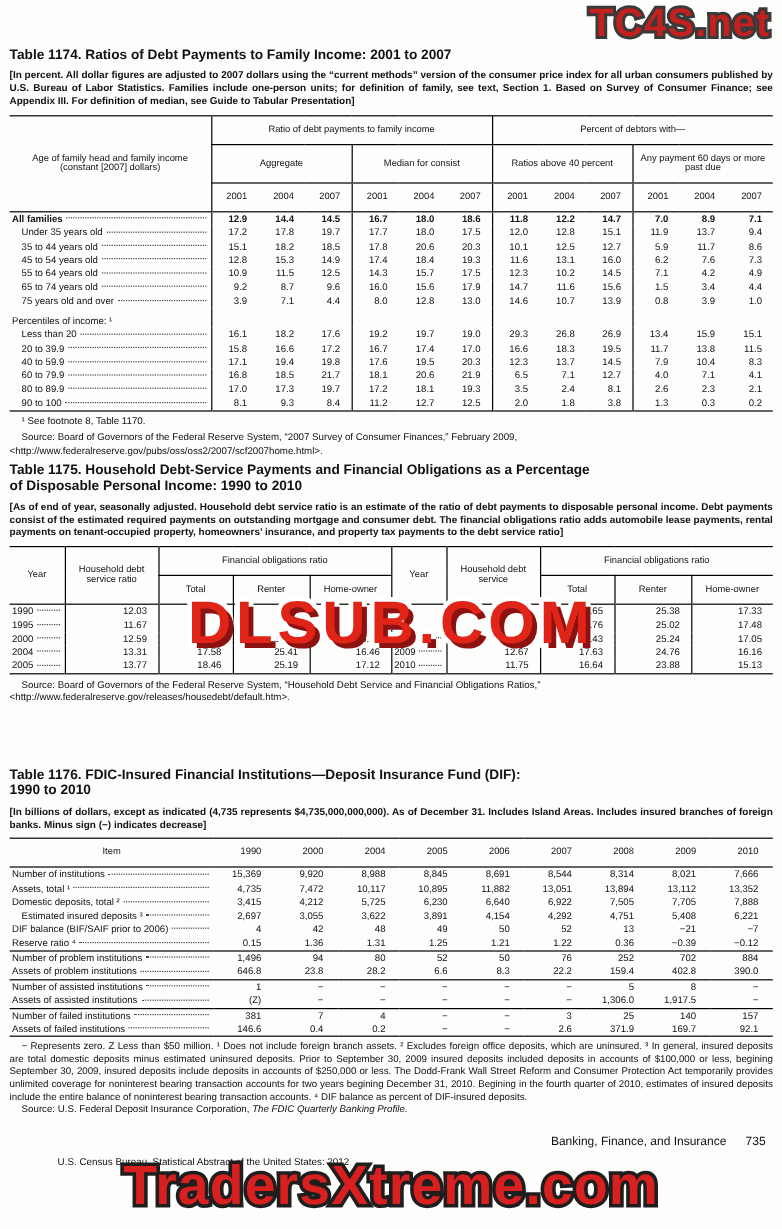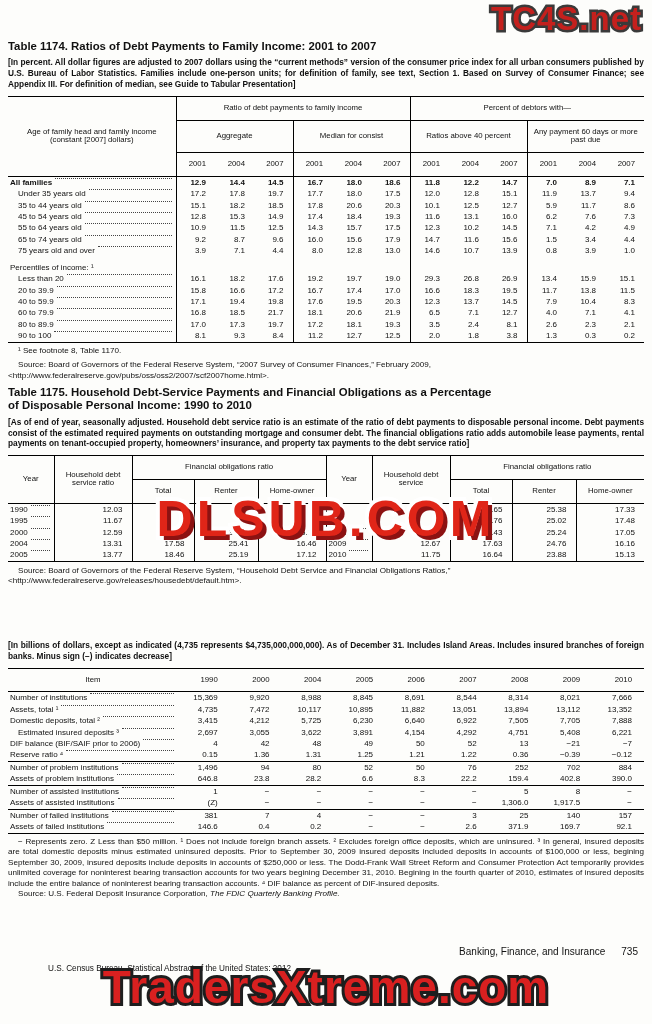--- a/index.html
+++ b/index.html
@@ -28,21 +28,21 @@
   .t td { font-size:8px; line-height:1.18; padding:1px 2px; vertical-align:bottom; }
   th.grp, th.sub { border-bottom:0.8px solid #000; }
   .vl  { border-left:0.8px solid #000; }
   .vlh { border-left:1.2px solid #000; }
   .mid { border-left:1.2px solid #000; }
   td.num { text-align:right; padding-right:9px; font-variant-numeric:tabular-nums; }
   #t1176 td.num { padding-right:12px; }
   th.yr { text-align:right; padding-right:9px; }
   #t1176 th.yrh { text-align:right; padding-right:12px; }
   td.lbl { padding-left:2px; }
-  .lblflex { display:flex; align-items:flex-start; }
+  .lblflex { display:flex; align-items:center; }
   .lblflex .txt { white-space:nowrap; }
   .lead { flex:1 1 auto; min-width:4px; border-bottom:1px dotted #444; margin:0 2px 1.5px 3px; }
   td.ind .lblflex { padding-left:8px; }
   tr.bold td { font-weight:bold; }
   tr.section td { padding-top:3px; }
   tr.spacer td { height:3px; padding:0; }
   tr.sep td { border-top:0.8px solid #000; }
 
   .fnote { font-size:8.1px; line-height:1.3; margin:3px 0 0 0; text-align:justify; }
   .fnote.ind1, .src.ind1 { text-indent:10px; }
@@ -557,20 +557,21 @@
       </tbody>
   </table>
   <div class="src-block">
     <p class="src ind1">Source: Board of Governors of the Federal Reserve System, “Household Debt Service and Financial Obligations Ratios,”</p>
     <p class="src">&lt;http://www.federalreserve.gov/releases/housedebt/default.htm&gt;.</p>
   </div>
   <div id="wm-mid" class="wm">DLSUB.COM</div>
 </section>
 
 <section class="sec" id="sec1176">
+  <h2 class="tbl-title">Table 1176. FDIC-Insured Financial Institutions—Deposit Insurance Fund (DIF): 1990 to 2010</h2>
   <p class="note">[In billions of dollars, except as indicated (4,735 represents $4,735,000,000,000). As of December 31. Includes Island Areas. Includes insured branches of foreign banks. Minus sign (−) indicates decrease]</p>
   <table id="t1176" class="t">
     <colgroup>
       <col style="width:170px">
         <col span="9">
     </colgroup>
     <thead>
       <tr>
           <th class="itemh">Item</th>
           <th class="yrh">1990</th>

